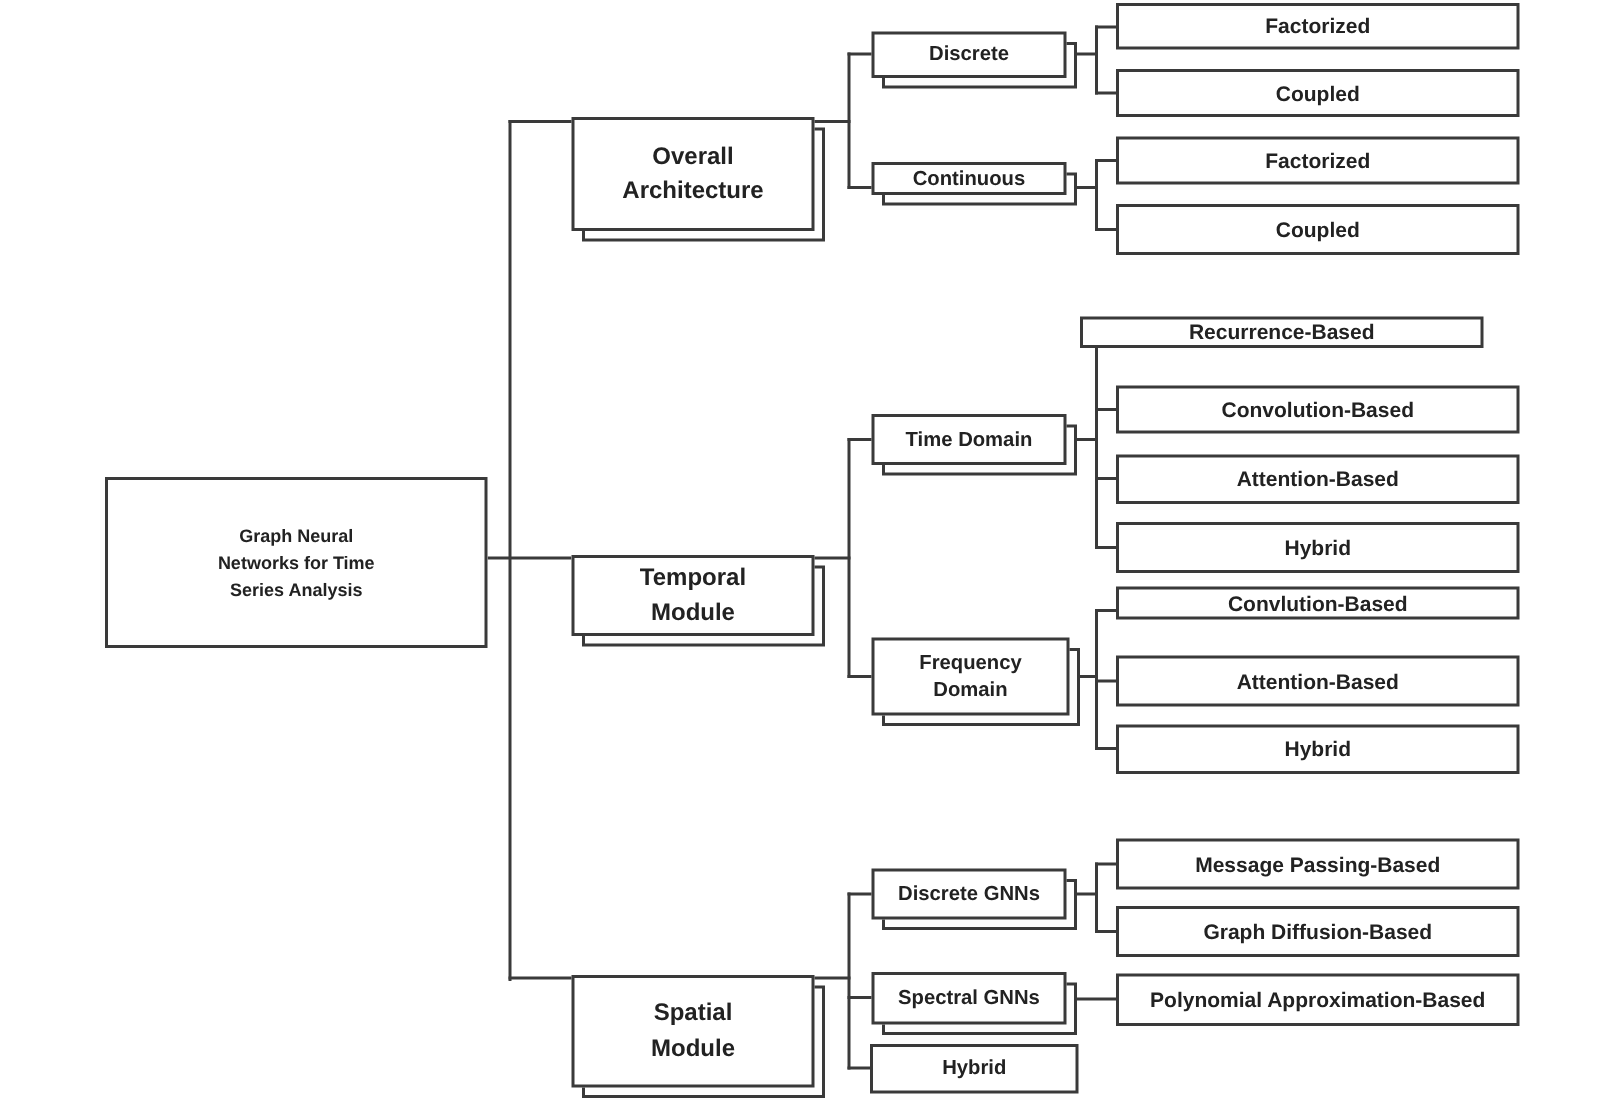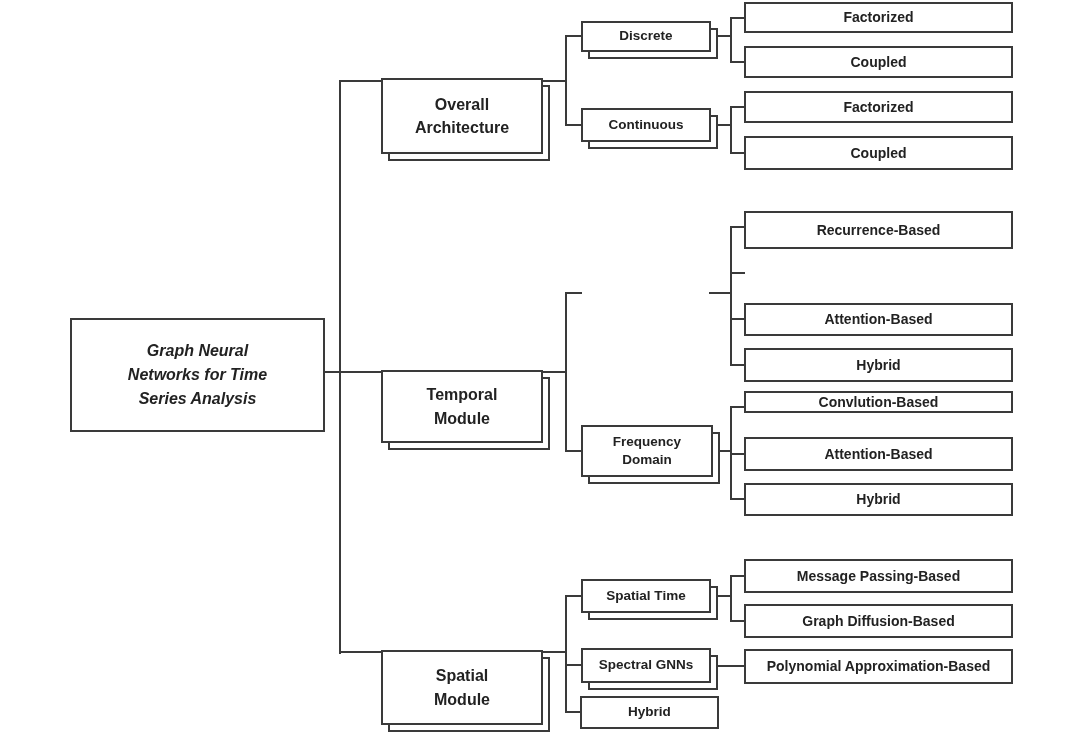--- a/index.html
+++ b/index.html
@@ -20,21 +20,21 @@
     align-items: center;
     justify-content: center;
     text-align: center;
     font-weight: 700;
     color: #222222;
   }
   .node span { white-space: pre-line; line-height: 1.35; }
   
   .stacked { box-shadow: 7px 7px 0 -2px #ffffff, 7px 7px 0 0 #3a3a3a; }
   .line { position: absolute; background: #3a3a3a; }
-  .f-root { font-size: 16px; font-style: italic; }
+  .f-root { font-size: 12px; }
   .f-root span { line-height: 1.5; }
   .f-l1  { font-size: 16px; margin-top: 35px; }
   .f-l1 span { line-height: 1.45; }
   .f-l2  { font-size: 13.5px; }
   .f-leaf{ font-size: 14px; }
 </style>
 </head>
 <body>
 
 <div class="canvas">
@@ -93,63 +93,69 @@
   <div class="node f-root" style="left:70px;top:318px;width:255px;height:114px">
     <span>Graph Neural
 Networks for Time
 Series Analysis</span>
   </div>
 
   <div class="node stacked f-l1" style="left:381px;top:43px;width:162px;height:76px">
     <span>Overall
 Architecture</span>
   </div>
-  <div class="node stacked f-l1" style="left:381px;top:335px;width:162px;height:73px">
+  <div class="node stacked f-l1" style="left:381px;top:335px;width:162px;height:54px">
     <span>Temporal
 Module</span>
   </div>
   <div class="node stacked f-l1" style="left:381px;top:615px;width:162px;height:75px">
     <span>Spatial
 Module</span>
   </div>
 
   <div class="node stacked f-l2" style="left:581px;top:21px;width:130px;height:31px">
     <span>Discrete</span>
   </div>
-  <div class="node stacked f-l2" style="left:581px;top:108px;width:130px;height:34px">
+  <div class="node stacked f-l2" style="left:581px;top:108px;width:130px;height:22px">
     <span>Continuous</span>
+  </div>
+  <div class="node stacked f-l2" style="left:581px;top:276px;width:130px;height:34px">
+    <span>Time Domain</span>
   </div>
   <div class="node stacked f-l2" style="left:581px;top:425px;width:132px;height:52px">
     <span>Frequency
 Domain</span>
   </div>
   <div class="node stacked f-l2" style="left:581px;top:579px;width:130px;height:34px">
-    <span>Spatial Time</span>
+    <span>Discrete GNNs</span>
   </div>
   <div class="node stacked f-l2" style="left:581px;top:648px;width:130px;height:35px">
     <span>Spectral GNNs</span>
   </div>
   <div class="node f-l2" style="left:580px;top:696px;width:139px;height:33px">
     <span>Hybrid</span>
   </div>
 
   <div class="node f-leaf" style="left:744px;top:2px;width:269px;height:31px">
     <span>Factorized</span>
   </div>
   <div class="node f-leaf" style="left:744px;top:46px;width:269px;height:32px">
     <span>Coupled</span>
   </div>
   <div class="node f-leaf" style="left:744px;top:91px;width:269px;height:32px">
     <span>Factorized</span>
   </div>
   <div class="node f-leaf" style="left:744px;top:136px;width:269px;height:34px">
     <span>Coupled</span>
   </div>
-  <div class="node f-leaf" style="left:744px;top:211px;width:269px;height:38px">
+  <div class="node f-leaf" style="left:720px;top:211px;width:269px;height:21px">
     <span>Recurrence-Based</span>
+  </div>
+  <div class="node f-leaf" style="left:744px;top:257px;width:269px;height:32px">
+    <span>Convolution-Based</span>
   </div>
   <div class="node f-leaf" style="left:744px;top:303px;width:269px;height:33px">
     <span>Attention-Based</span>
   </div>
   <div class="node f-leaf" style="left:744px;top:348px;width:269px;height:34px">
     <span>Hybrid</span>
   </div>
   <div class="node f-leaf" style="left:744px;top:391px;width:269px;height:22px">
     <span>Convlution-Based</span>
   </div>

